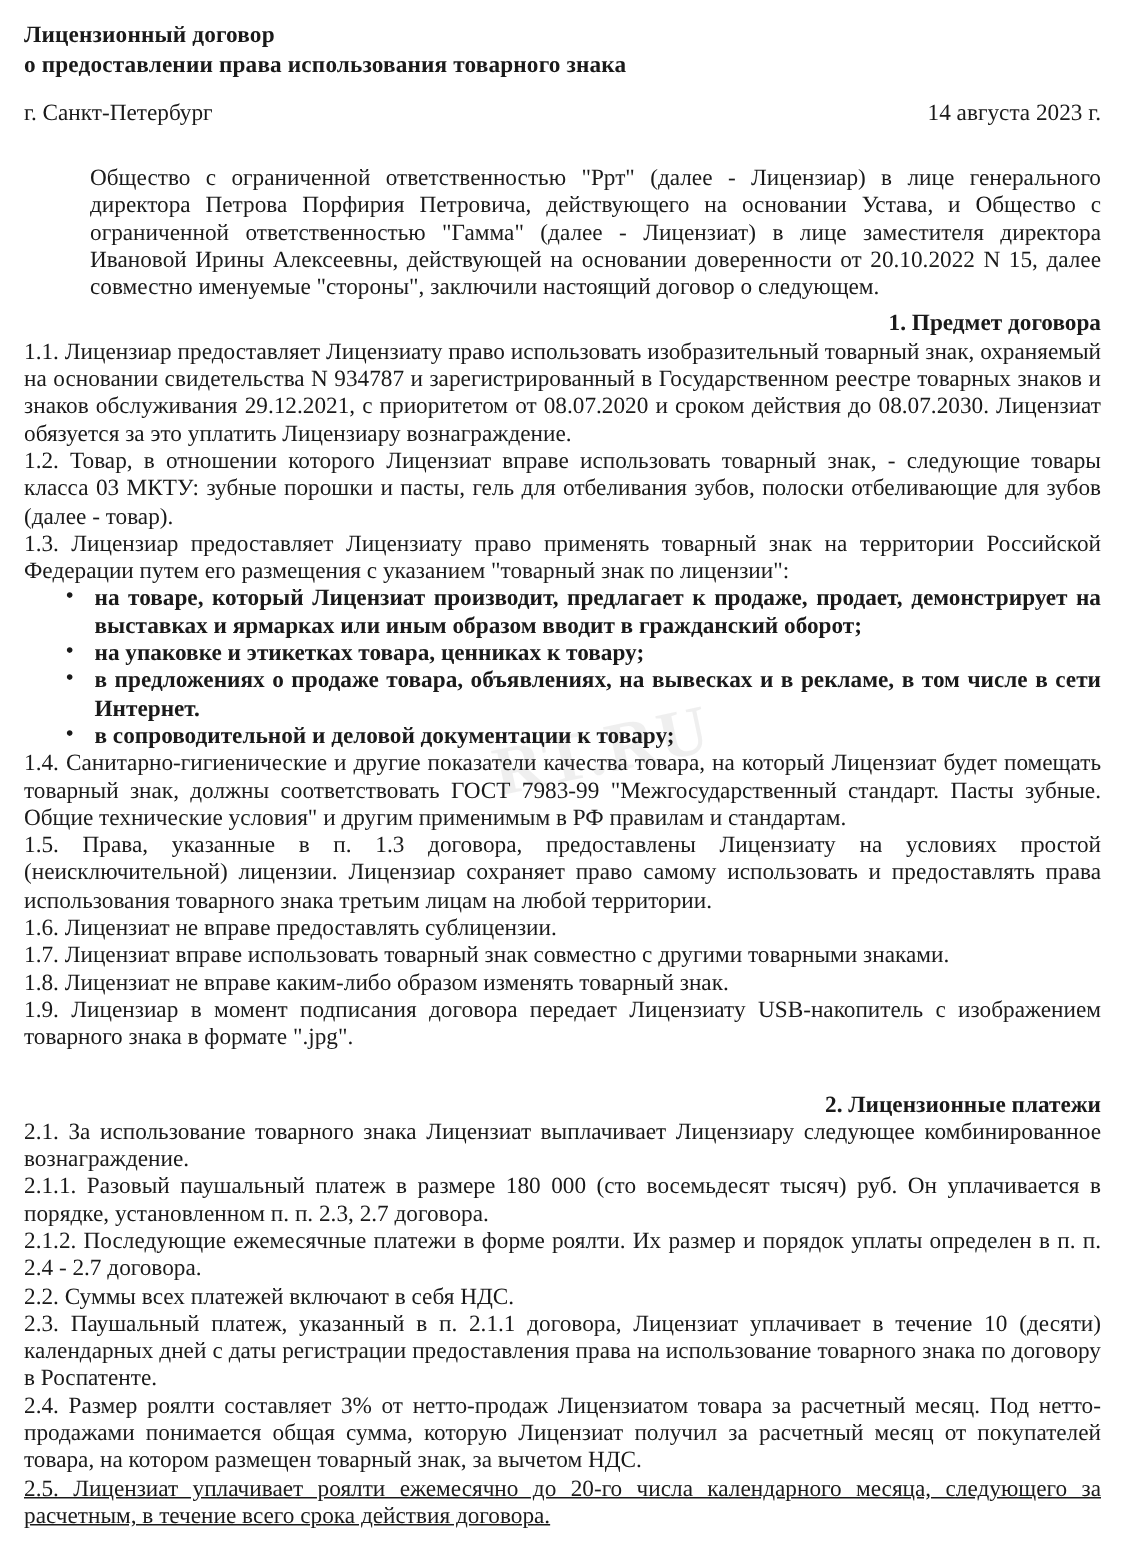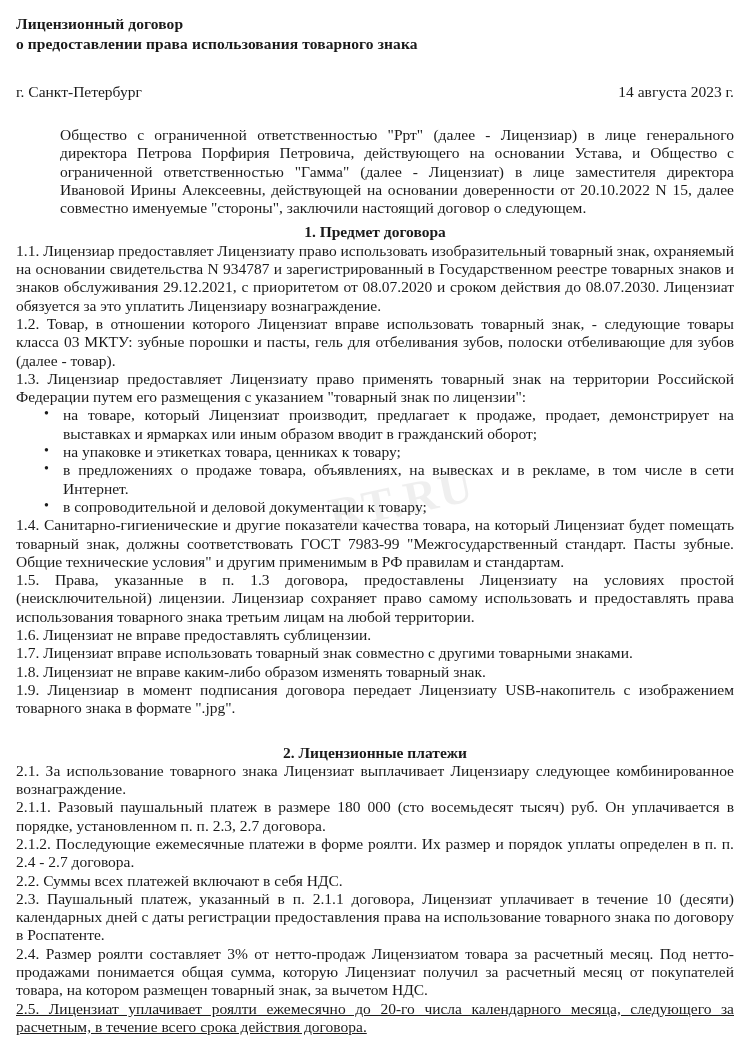--- a/index.html
+++ b/index.html
@@ -59,39 +59,39 @@
     letter-spacing: 0.1px;
   }
   .doc-title .line2 {
     display: block;
   }
 
   .meta-row {
     display: flex;
     justify-content: space-between;
     align-items: flex-start;
-    margin-top: 28px;
+    margin-top: 12px;
     font-size: 15.5px;
     line-height: 20px;
   }
 
   .para {
     font-size: 15.5px;
     line-height: 18.3px;
     text-align: justify;
     text-justify: inter-word;
     margin: 0;
   }
   .para.lead {
     margin-top: 24px;
     margin-left: 44px;
   }
 
   .section-heading {
-    text-align: center;
+    text-align: right;
     font-weight: bold;
     font-size: 15.5px;
     line-height: 18.3px;
     margin: 6px 0 0 0;
   }
   .section-heading.second {
     margin-top: 26px;
   }
 
   ul.bullets {
@@ -99,20 +99,21 @@
     margin: 0;
     padding: 0;
   }
   ul.bullets li {
     position: relative;
     padding-left: 47px;
     font-size: 15.5px;
     line-height: 18.3px;
     text-align: justify;
     text-justify: inter-word;
+    font-weight: bold;
   }
   ul.bullets li::before {
     content: "\2022";
     position: absolute;
     left: 28px;
     top: -1px;
     font-size: 14px;
     color: #1a1a1a;
   }
   ul.bullets li:last-child {

